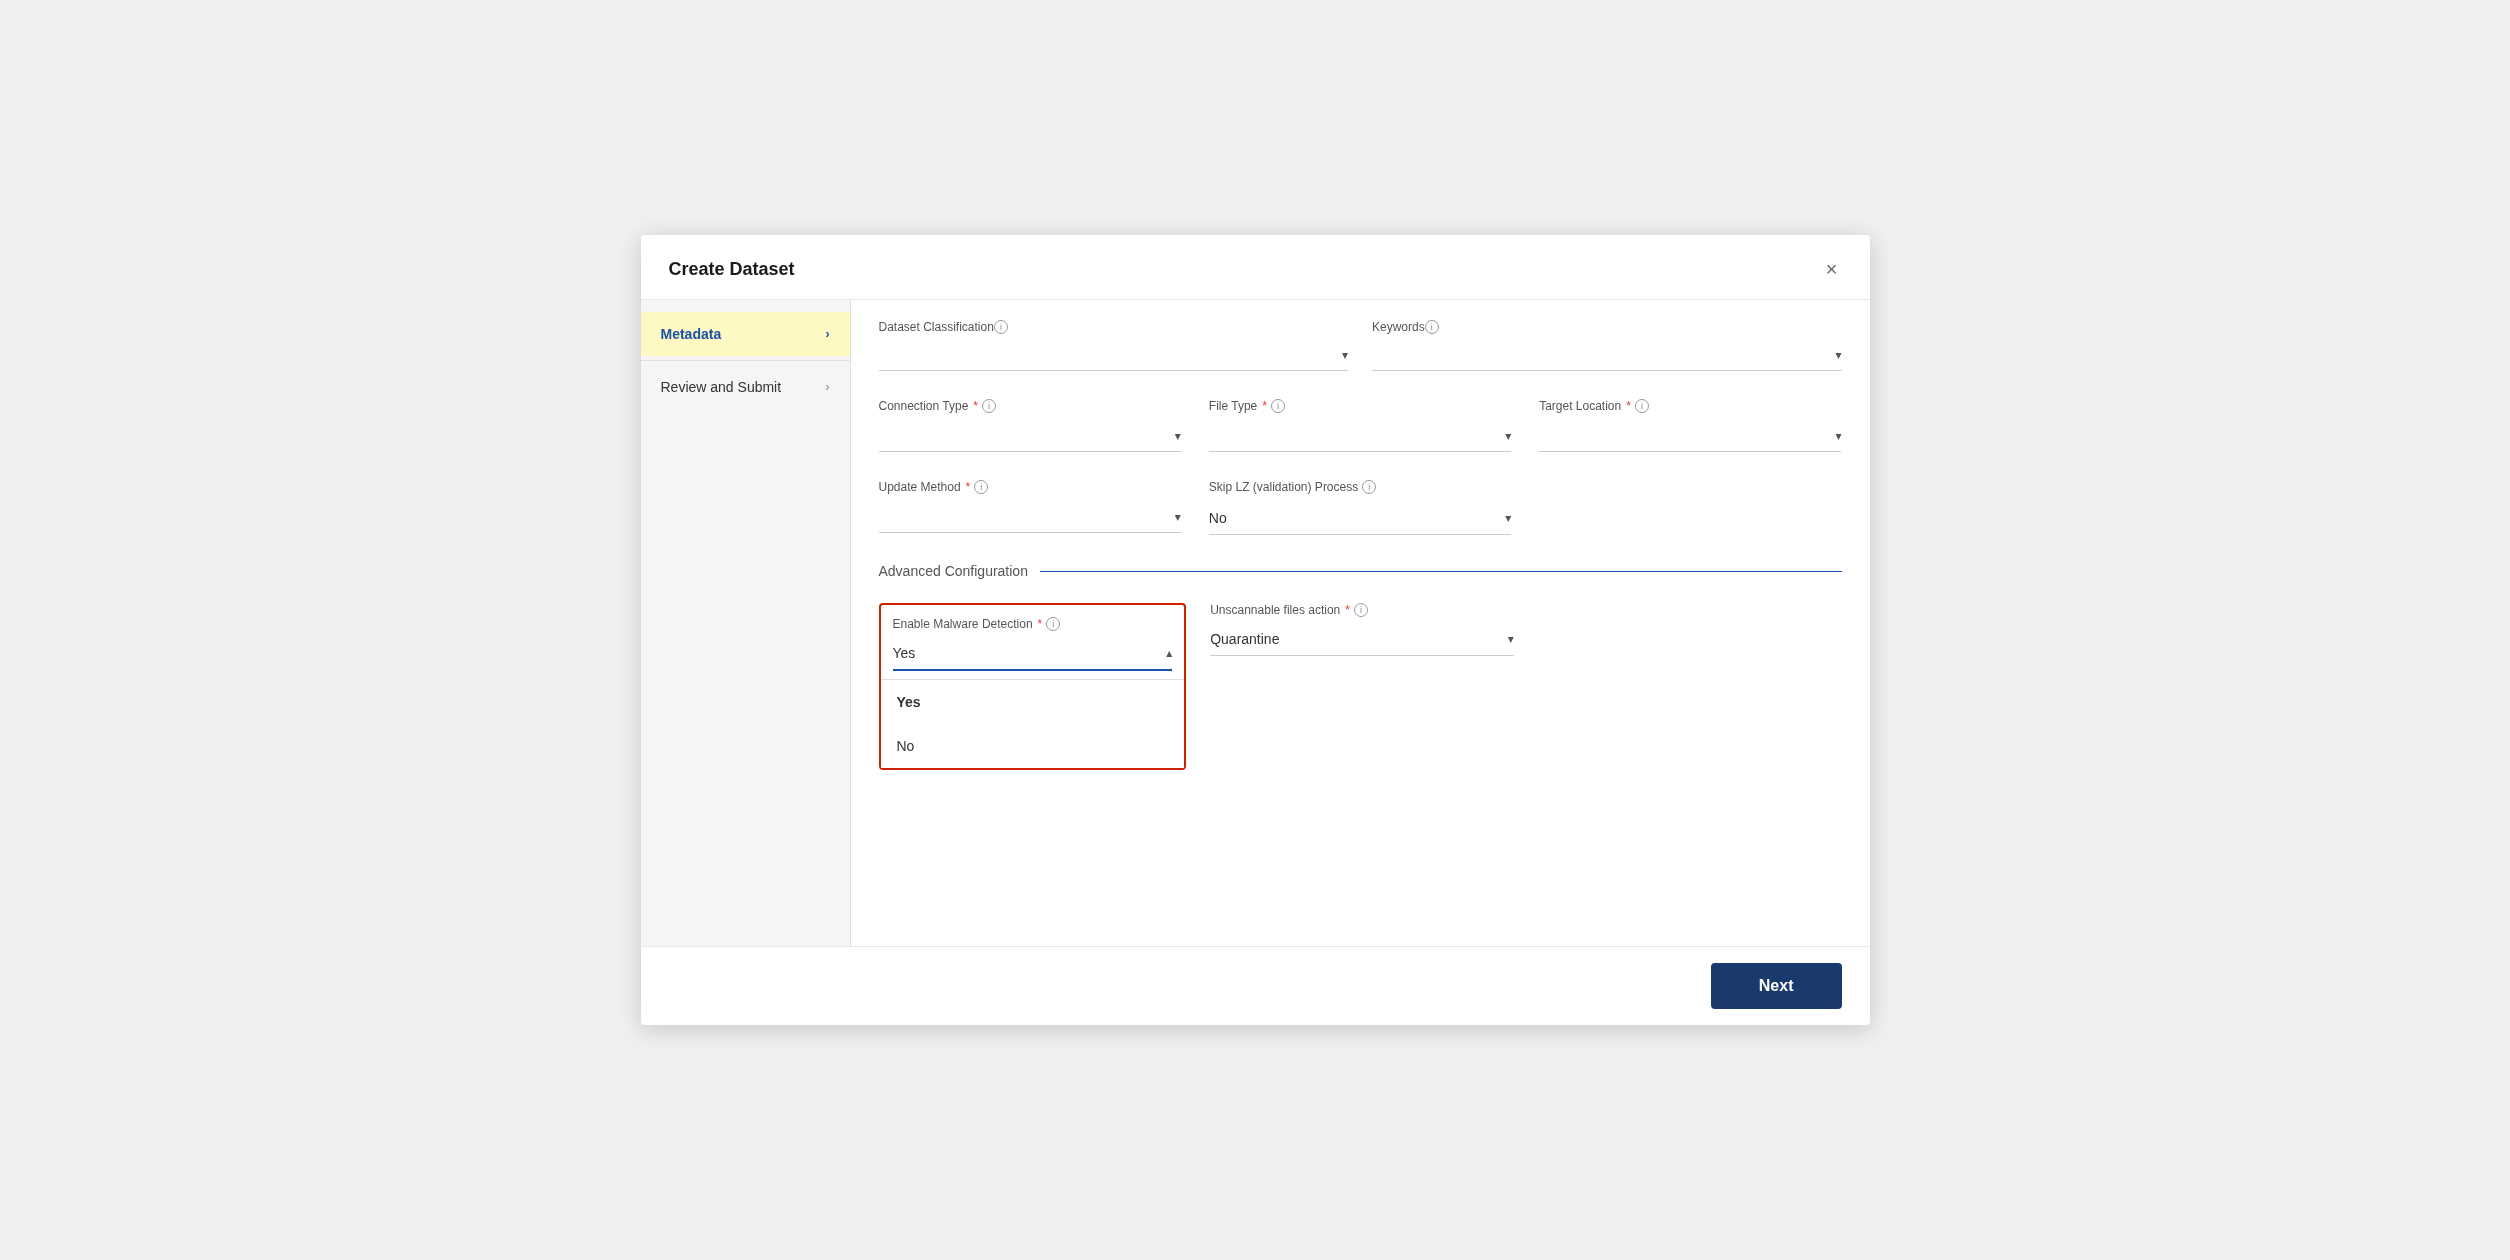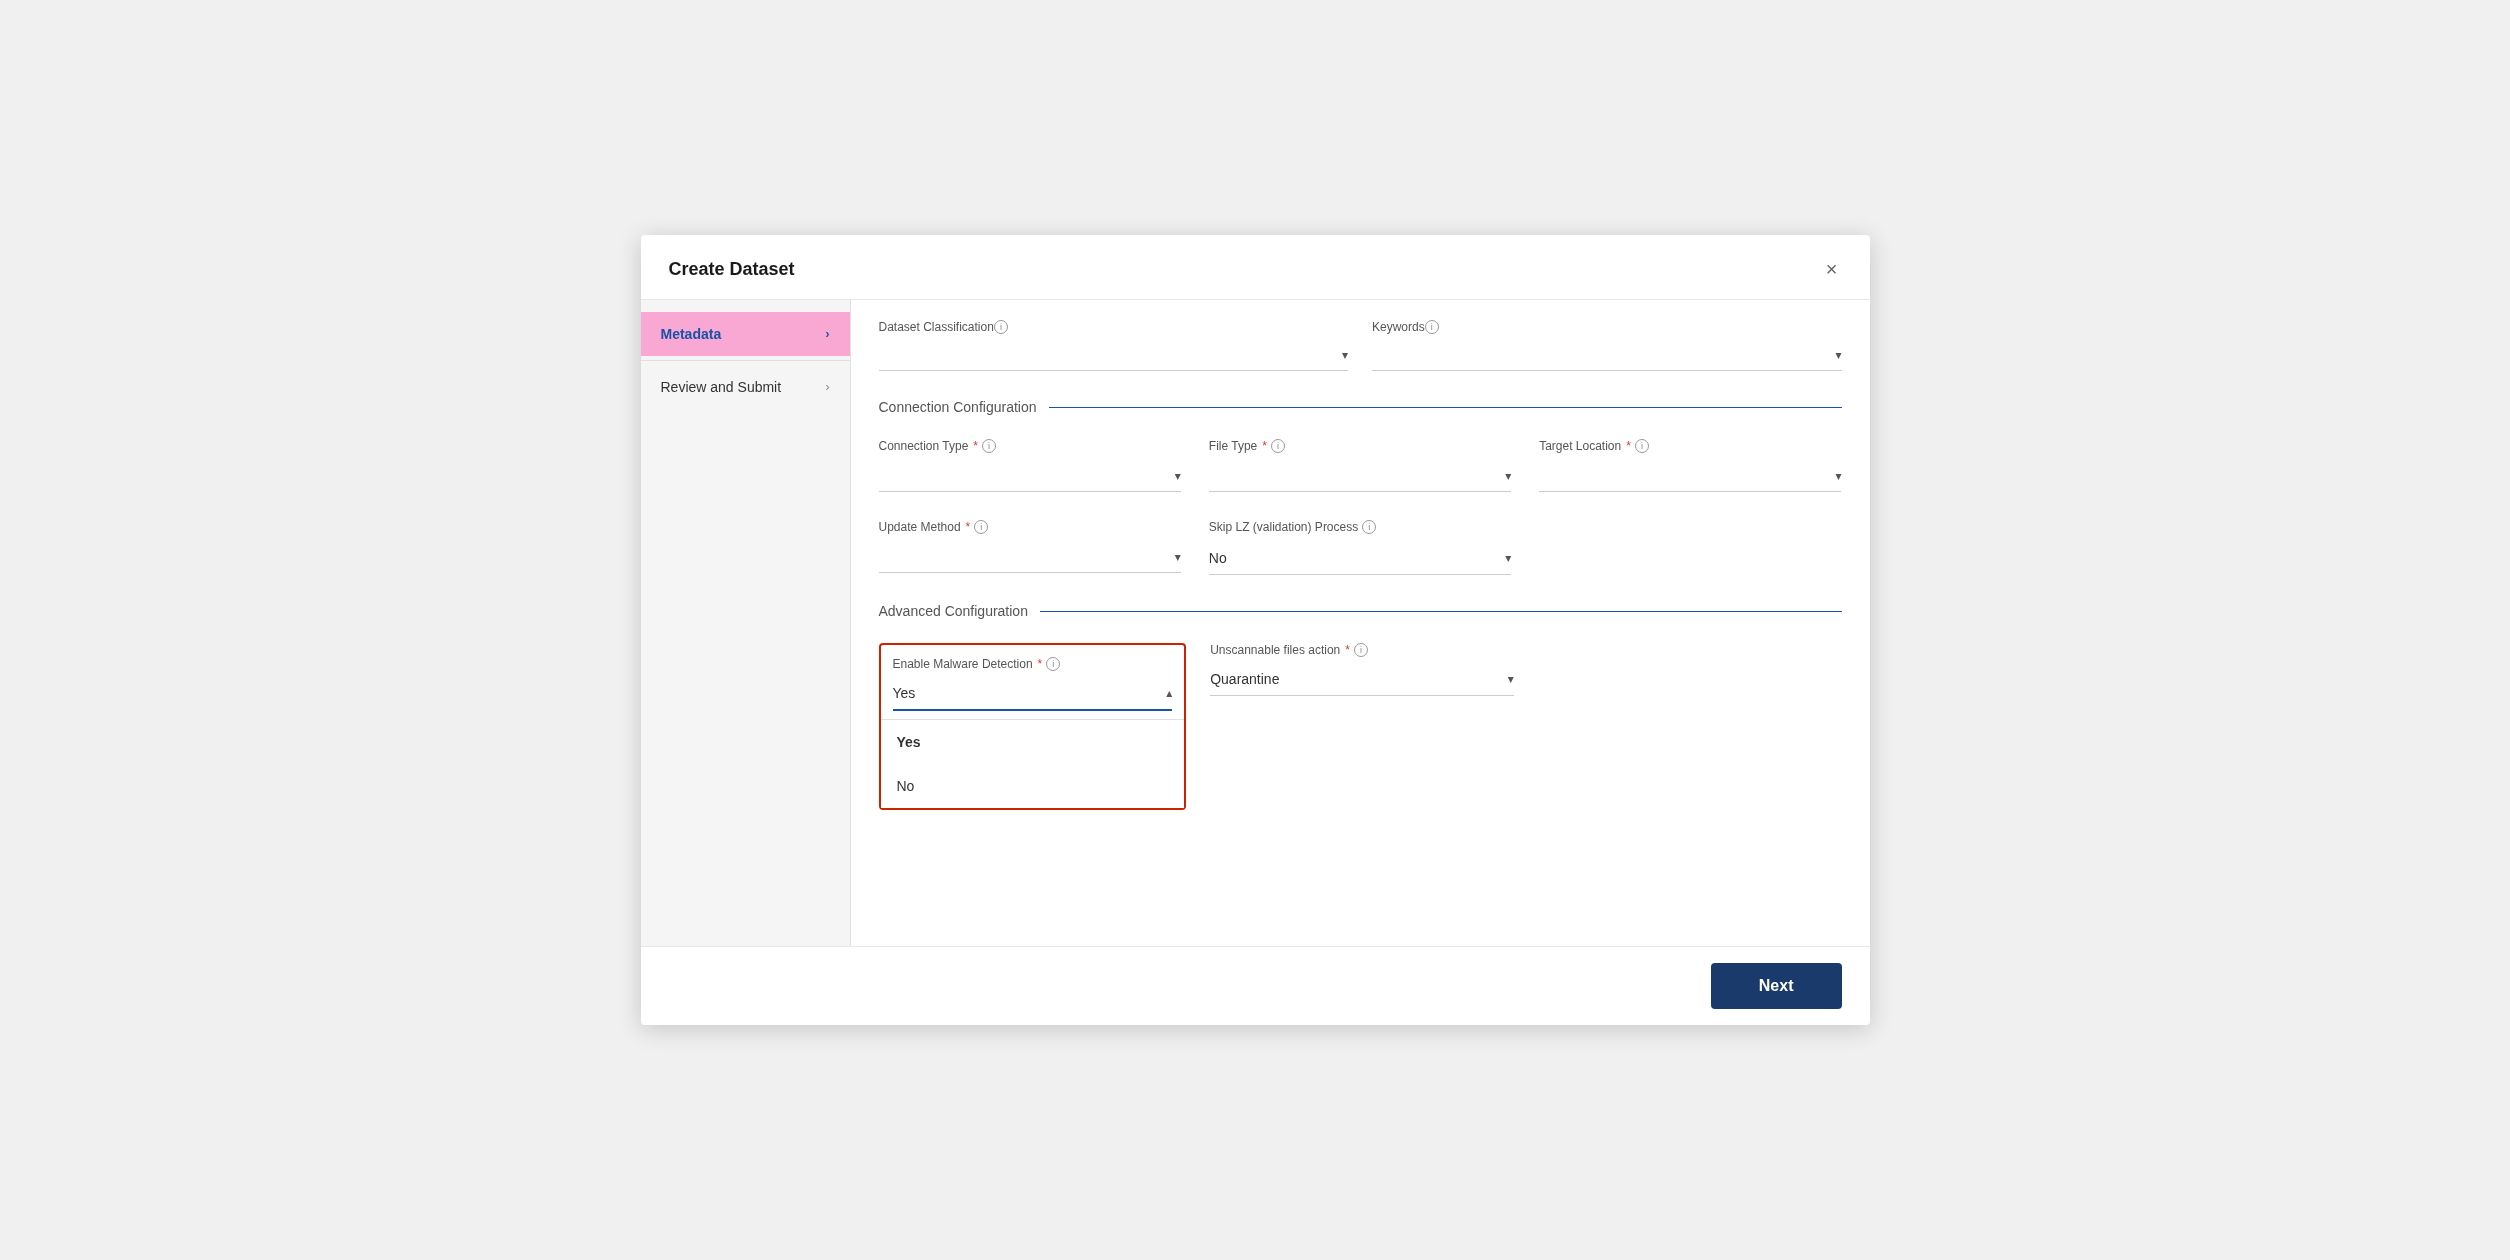--- a/index.html
+++ b/index.html
@@ -60,21 +60,21 @@
       display: flex;
       align-items: center;
       justify-content: space-between;
       cursor: pointer;
       font-size: 14px;
       color: #333;
     }
     .sidebar-item.active {
       color: #1a52a8;
       font-weight: 600;
-      background: #f9a8d4;
+      background: #fef9c3;
     }
     .sidebar-item .chevron {
       font-size: 12px;
       color: #888;
     }
     .sidebar-item.active .chevron {
       color: #1a52a8;
     }
     .sidebar-divider {
       height: 1px;
@@ -283,24 +283,20 @@
             <span>Keywords</span>
             <span class="info-icon-circle">i</span>
           </div>
           <div class="dropdown-control">
             <span></span>
             <span class="chevron-down">▾</span>
           </div>
         </div>
       </div>
 
-      <div class="section-heading">
-        <span class="section-heading-text">Connection Configuration</span>
-        <div class="section-line"></div>
-      </div>
 
       <div class="dropdown-row">
         <div class="dropdown-field">
           <div class="dropdown-label">
             <span>Connection Type</span>
             <span class="required-star">*</span>
             <span class="info-icon-circle">i</span>
           </div>
           <div class="dropdown-control">
             <span></span>

